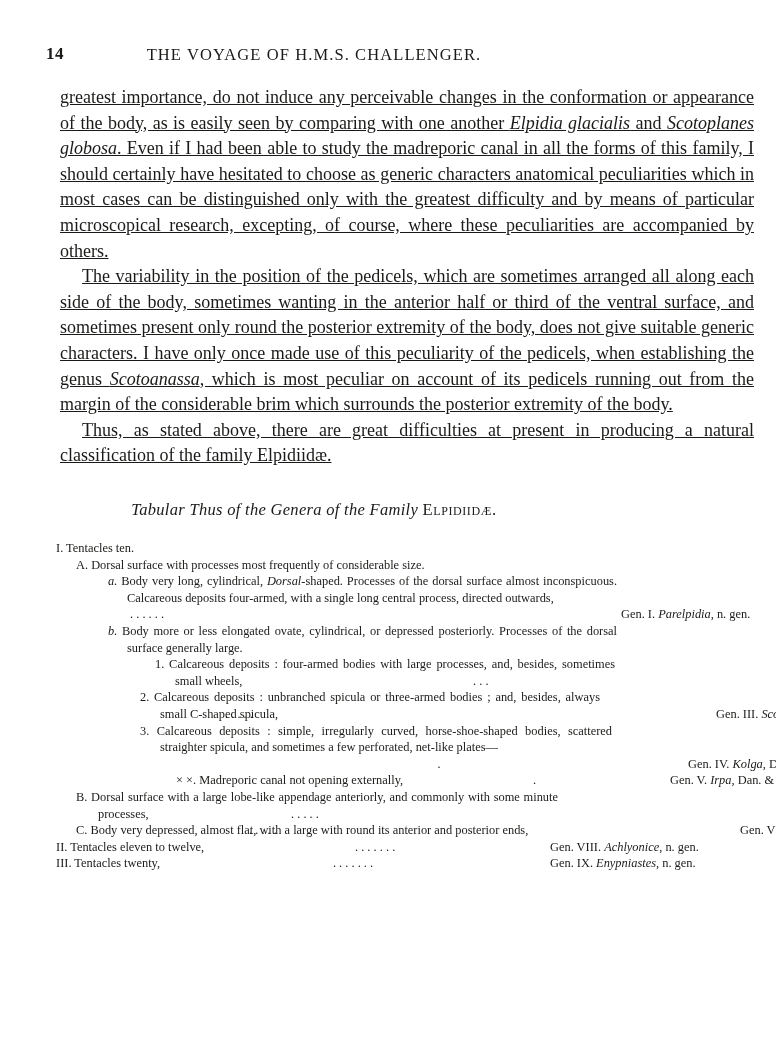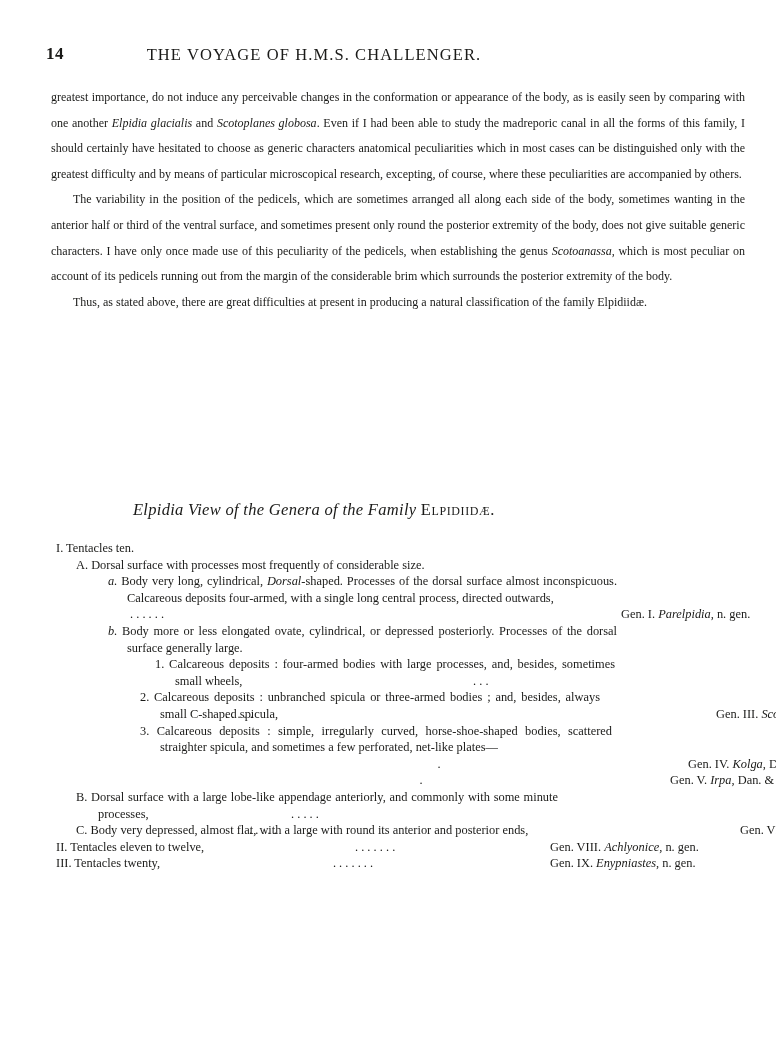--- a/index.html
+++ b/index.html
@@ -42,25 +42,26 @@
     left: 0; right: 0;
     top: 1px;
     text-align: center;
     font-size: 16.5px;
     letter-spacing: 1.1px;
     font-weight: normal;
   }
   .body-text {
     position: absolute;
     top: 85px;
-    left: 51px;
+    left: 60px;
     width: 694px;
-    font-size: 12px;
+    font-size: 18px;
     line-height: 25.6px;
     text-align: justify;
+    text-decoration: underline;
   }
   .body-text p {
     margin: 0 0 0 0;
     text-indent: 22px;
   }
   .body-text p.first {
     text-indent: 0;
   }
   .it { font-style: italic; }
 
@@ -140,21 +141,21 @@
     <div class="folio">14</div>
     <div class="running-head">THE VOYAGE OF H.M.S. CHALLENGER.</div>
   </div>
 
   <div class="body-text">
     <p class="first"><span>greatest importance, do not induce any perceivable changes in the conformation or appearance of the body, as is easily seen by comparing with one another </span><span class="it">Elpidia glacialis</span><span> and </span><span class="it">Scotoplanes globosa</span><span>.  Even if I had been able to study the madreporic canal in all the forms of this family, I should certainly have hesitated to choose as generic characters anatomical peculiarities which in most cases can be distinguished only with the greatest difficulty and by means of particular microscopical research, excepting, of course, where these peculiarities are accompanied by others.</span></p>
     <p><span>The variability in the position of the pedicels, which are sometimes arranged all along each side of the body, sometimes wanting in the anterior half or third of the ventral surface, and sometimes present only round the posterior extremity of the body, does not give suitable generic characters.  I have only once made use of this peculiarity of the pedicels, when establishing the genus </span><span class="it">Scotoanassa</span><span>, which is most peculiar on account of its pedicels running out from the margin of the considerable brim which surrounds the posterior extremity of the body.</span></p>
     <p>Thus, as stated above, there are great difficulties at present in producing a natural classification of the family Elpidiidæ.</p>
   </div>
 
-  <div class="tabular-title"><span>Elpidia  View  of  the  Genera  of  the  Family </span><span class="sc">Elpidiidæ.</span></div>
+  <div class="tabular-title"><span>Tabular  Thus  of  the  Genera  of  the  Family </span><span class="sc">Elpidiidæ.</span></div>
 
   <div class="table-view">
 
     <div class="row lvl0">
       <div class="txt">I. Tentacles ten.</div>
     </div>
 
     <div class="row lvl1">
       <div class="txt">A. Dorsal surface with processes most frequently of considerable size.</div>
     </div>
@@ -199,20 +200,21 @@
 
     <div class="row lvl4">
       <div class="final-line">
         <span class="sep-dots" style="text-align:center;">.</span>
         <span class="genus"><span>Gen. IV. </span><span class="gname">Kolga</span><span>, Dan. &amp; Kor.</span></span>
       </div>
     </div>
 
     <div class="row lvl4">
       <div class="final-line" style="margin-left:-18px;">
+        <span class="fl-txt">× ×. Madreporic canal not opening externally,</span>
         <span class="sep-dots" style="text-align:center;">.</span>
         <span class="genus"><span>Gen. V. </span><span class="gname">Irpa</span><span>, Dan. &amp; Kor.</span></span>
       </div>
     </div>
 
     <div class="row lvl1">
       <div class="block">
         <div class="blocktext hang0" style="width:460px;">B. Dorsal surface with a large lobe-like appendage anteriorly, and commonly with some minute processes,</div>
         <div class="final-line" style="margin-left:22px; margin-top:-16.6px; padding-left:190px;">
           <span class="sep-dots">.        .        .        .        .</span>

